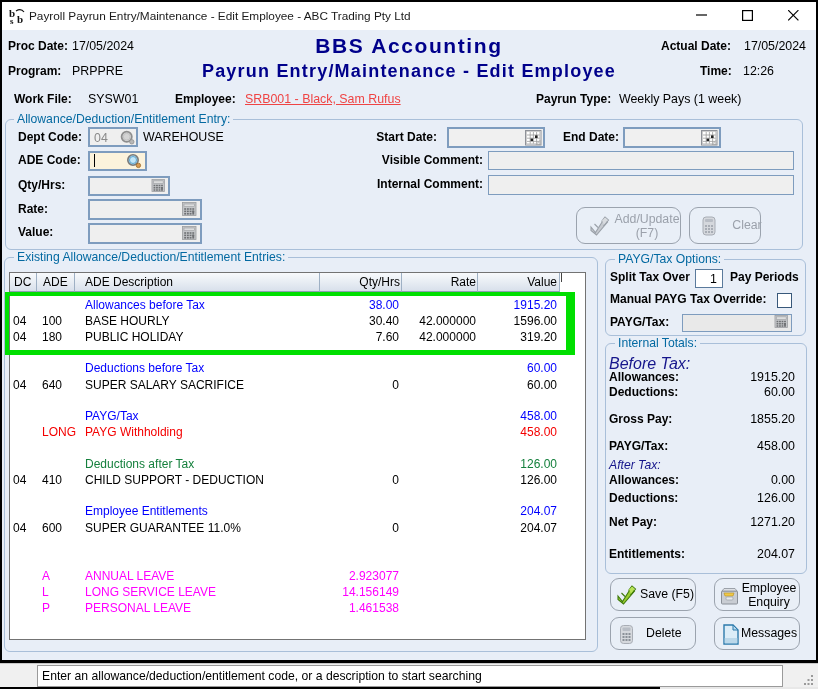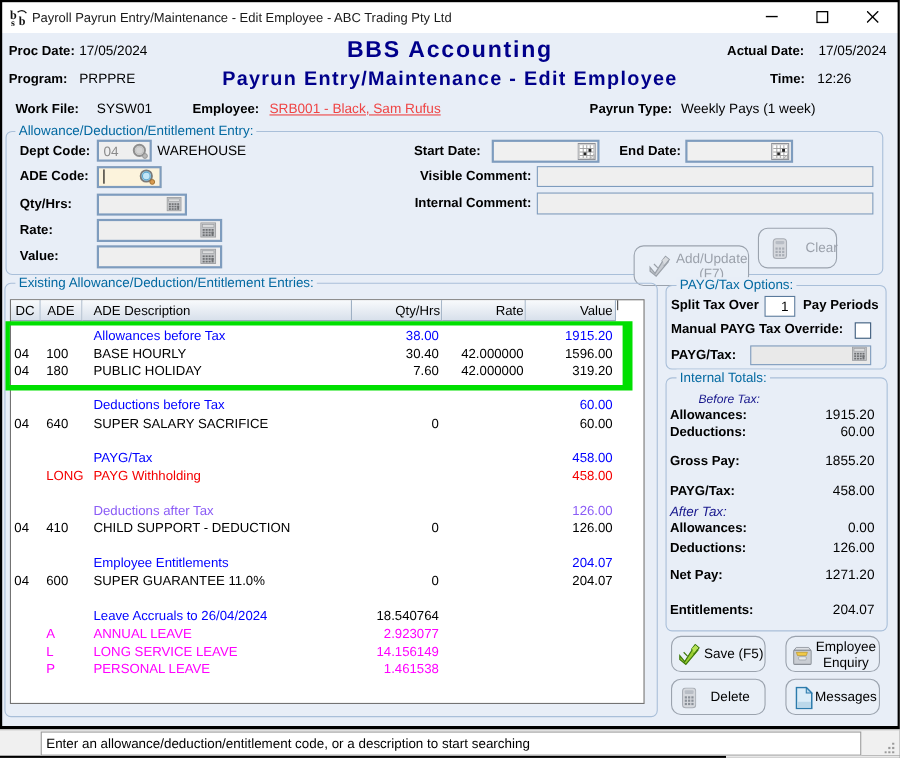--- a/index.html
+++ b/index.html
@@ -158,21 +158,21 @@
     <svg style="position:absolute;right:1px;top:0.5px;" width="17" height="16" viewBox="0 0 17 16">
         <use href="#dateic"></use>
       </svg>
   </div>
 
   <div class="lbl" style="left:379px;top:153px;width:104px;text-align:right;">Visible Comment:</div>
   <div class="inp" style="left:488px;top:151px;width:306px;height:19px;border-width:1.5px;box-sizing:border-box;"></div>
   <div class="lbl" style="left:373px;top:177px;width:110px;text-align:right;">Internal Comment:</div>
   <div class="inp" style="left:488px;top:175px;width:306px;height:20px;border-width:1.5px;box-sizing:border-box;"></div>
 
-  <div class="btn" style="left:576px;top:207px;width:105px;height:37px;box-sizing:border-box;margin-top:16px;">
+  <div class="btn" style="left:576px;top:207px;width:105px;height:37px;box-sizing:border-box;">
     <svg style="position:absolute;left:13px;top:8px;" width="20" height="20" viewBox="0 0 20 20">
         <path d="M1 11 L5.5 16.5 L14 3 L17.5 6 L6.5 19 L1 14.5 Z" fill="#C6CAD0" stroke="#9AA0A8" stroke-width="1.1"></path>
         <path d="M4.5 8 L8 11.5 M11.5 5.5 L15 1 L18.5 4 L13.5 10" fill="none" stroke="#9AA0A8" stroke-width="1.1"></path>
         <path d="M12 4.5 L15.2 1.6 L17.8 3.9 L14 8.5 Z" fill="#D8DBDF"></path>
       </svg>
     <div style="position:absolute;left:37px;top:4px;width:66px;text-align:center;font-size:12.3px;color:#9BA1AB;line-height:14px;">Add/Update<br>(F7)</div>
   </div>
   <div class="btn" style="left:689px;top:207px;width:72px;height:37px;box-sizing:border-box;">
     <svg style="position:absolute;left:11px;top:8px;" width="16" height="20" viewBox="0 0 16 20">
         <rect x="2" y="1" width="12" height="18" rx="3" fill="#D5D8DD" stroke="#A8ADB5"></rect>
@@ -248,45 +248,41 @@
       </div>
     <div class="row" style="top:135px;color:#0000FF;">
         <span class="cdesc">PAYG/Tax</span>
         <span class="cval">458.00</span>
       </div>
     <div class="row" style="top:151px;color:#F40000;">
         <span class="cade">LONG</span>
         <span class="cdesc">PAYG Withholding</span>
         <span class="cval">458.00</span>
       </div>
-    <div class="row" style="top:183px;color:#8b5cf6;">
+    <div class="row" style="top:183px;color:#15803d;">
         <span class="cdesc">Deductions after Tax</span>
         <span class="cval">126.00</span>
       </div>
     <div class="row" style="top:199px;">
         <span class="cdc">04</span>
         <span class="cade">410</span>
         <span class="cdesc">CHILD SUPPORT - DEDUCTION</span>
         <span class="cqty">0</span>
         <span class="cval">126.00</span>
       </div>
     <div class="row" style="top:230px;color:#0000FF;">
         <span class="cdesc">Employee Entitlements</span>
         <span class="cval">204.07</span>
       </div>
     <div class="row" style="top:247px;">
         <span class="cdc">04</span>
         <span class="cade">600</span>
         <span class="cdesc">SUPER GUARANTEE 11.0%</span>
         <span class="cqty">0</span>
         <span class="cval">204.07</span>
-      </div>
-    <div class="row" style="top:279px;color:#0000FF;">
-        <span class="cdesc">Leave Accruals to 26/04/2024</span>
-        <span class="cqty" style="color:#000;">18.540764</span>
       </div>
     <div class="row" style="top:295px;color:#FF00FF;">
         <span class="cade">A</span>
         <span class="cdesc">ANNUAL LEAVE</span>
         <span class="cqty">2.923077</span>
       </div>
     <div class="row" style="top:311px;color:#FF00FF;">
         <span class="cade">L</span>
         <span class="cdesc">LONG SERVICE LEAVE</span>
         <span class="cqty">14.156149</span>
@@ -310,21 +306,21 @@
   <div style="position:absolute;left:777px;top:293px;width:15px;height:15px;background:#fff;border:1px solid #38587A;box-sizing:border-box;"></div>
   <div class="tot" style="left:610px;top:315px;">PAYG/Tax:</div>
   <div class="inp" style="left:682px;top:314px;width:110px;height:18px;border-width:1.5px;background:#E9E9E9;box-sizing:border-box;">
     <svg style="position:absolute;right:2px;top:0px;" width="15" height="14" viewBox="0 0 15 15">
         <use href="#calc"></use>
       </svg>
   </div>
 
   <div class="fs" style="left:605px;top:343px;width:200px;height:229px;"></div>
   <div class="fslbl" style="left:615px;top:336px;">Internal Totals:</div>
-  <div style="position:absolute;left:635px;top:356px;font-size:11px;font-style:italic;color:#16168C;line-height:15px;">Before Tax:</div>
+  <div style="position:absolute;left:609px;top:356px;font-size:16px;font-style:italic;color:#16168C;line-height:15px;">Before Tax:</div>
   <div class="tot" style="left:609px;top:370px;">Allowances:</div>
     <div class="totv" style="left:694px;top:370px;">1915.20</div>
   <div class="tot" style="left:609px;top:385px;">Deductions:</div>
     <div class="totv" style="left:694px;top:385px;">60.00</div>
   <div class="tot" style="left:609px;top:412px;">Gross Pay:</div>
     <div class="totv" style="left:694px;top:412px;">1855.20</div>
   <div class="tot" style="left:609px;top:439px;">PAYG/Tax:</div>
     <div class="totv" style="left:694px;top:439px;">458.00</div>
   <div style="position:absolute;left:609px;top:458px;font-size:12.2px;font-style:italic;color:#16168C;line-height:15px;">After Tax:</div>
   <div class="tot" style="left:609px;top:473px;">Allowances:</div>

